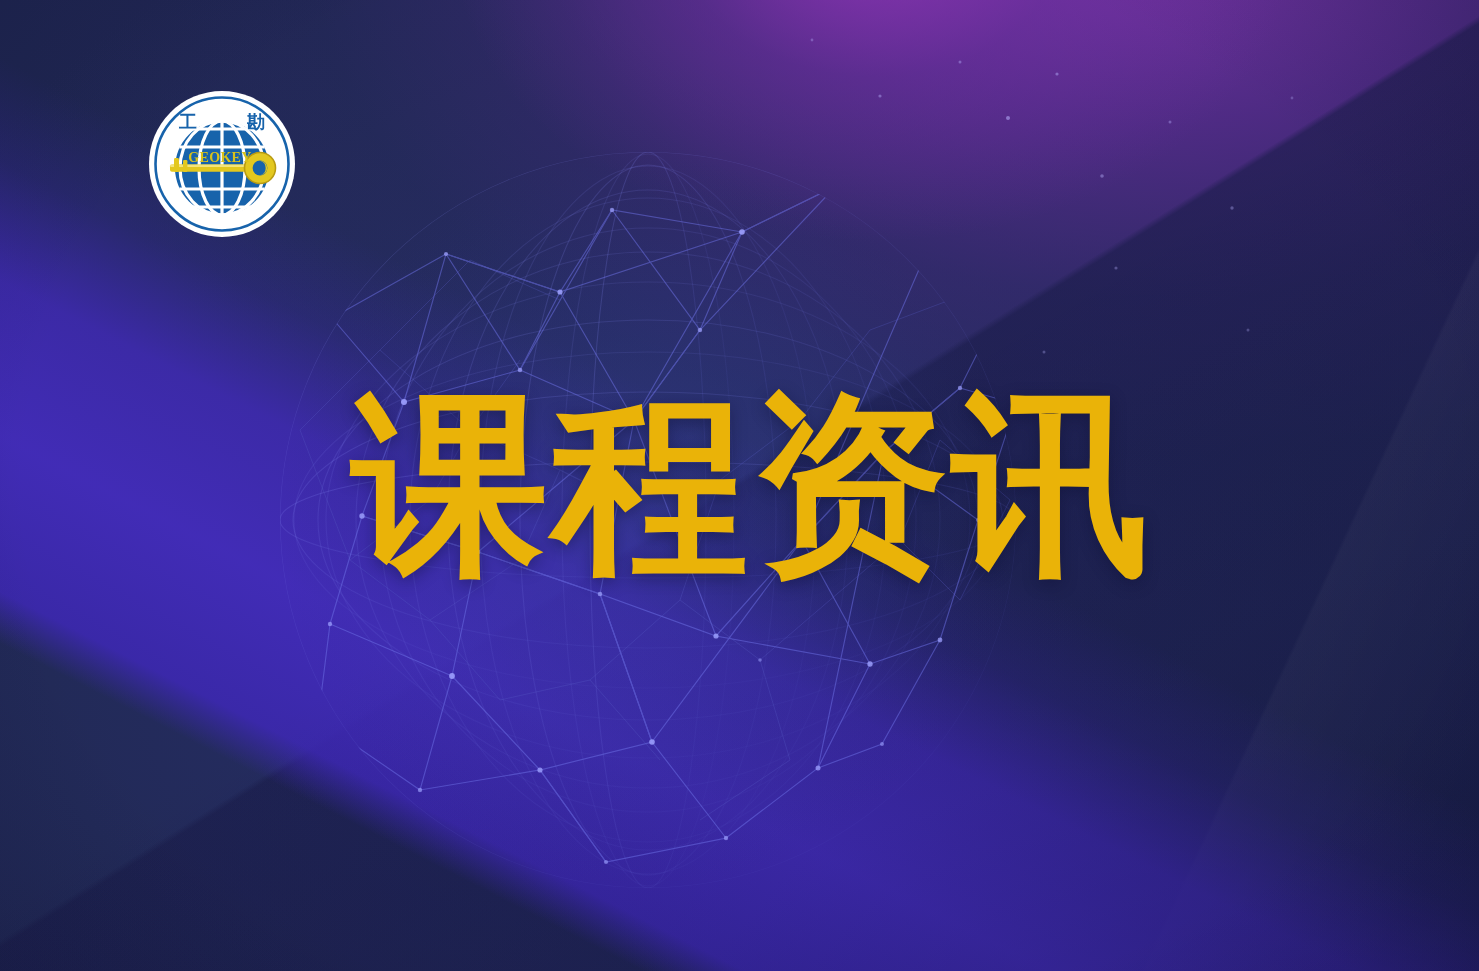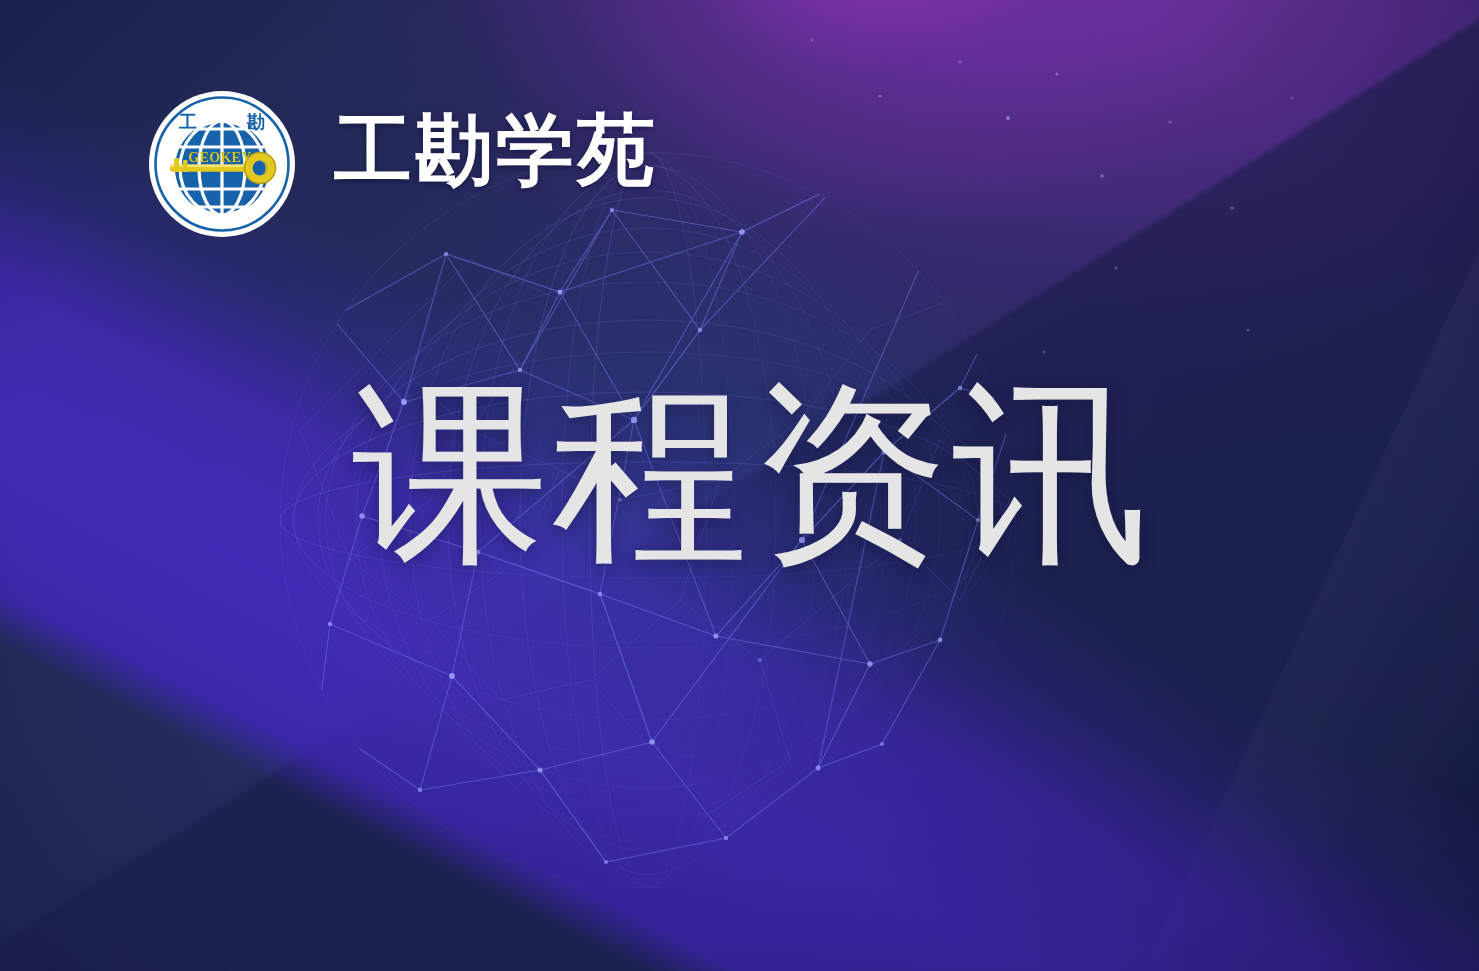--- a/index.html
+++ b/index.html
@@ -106,26 +106,26 @@
     color: #ffffff;
     letter-spacing: 3px;
     white-space: nowrap;
     text-shadow: 0 2px 7px rgba(10,12,45,0.55);
   }
 
   
   #hero-title {
     position: absolute;
     left: 352px;
-    top: 377px;
+    top: 388px;
     font-family: "Liberation Sans", "DejaVu Sans", sans-serif;
-    font-weight: 400;
+    font-weight: 700;
     font-size: 196px;
     line-height: 1.0;
-    color: #e5e5e5;
+    color: #eab308;
     letter-spacing: 4px;
     white-space: nowrap;
     text-shadow: 0 4px 16px rgba(12,14,50,0.42);
   }
 </style>
 </head>
 <body>
 
 <div id="stage">
 
@@ -307,17 +307,16 @@
       <rect x="26" y="70" width="5" height="14" rx="1.4" fill="#e3c81f"></rect>
       <rect x="35" y="72" width="4.4" height="12" rx="1.2" fill="#e3c81f"></rect>
     </g>
 
     <text x="72" y="74" text-anchor="middle" font-family="'Liberation Serif','DejaVu Serif',serif" font-size="14" font-weight="700" fill="#d8c21a" letter-spacing="0.3">GEOKEY</text>
 
     <text x="40" y="40" text-anchor="middle" font-family="'Liberation Serif','DejaVu Serif',serif" font-size="18" font-weight="700" fill="#1763ab">工</text>
     <text x="108" y="40" text-anchor="middle" font-family="'Liberation Serif','DejaVu Serif',serif" font-size="18" font-weight="700" fill="#1763ab">勘</text>
   </svg>
 
-  <div id="brand-text">工勘学苑</div>
 
   <div id="hero-title">课程资讯</div>
 
 </div>
 
 </body></html>

